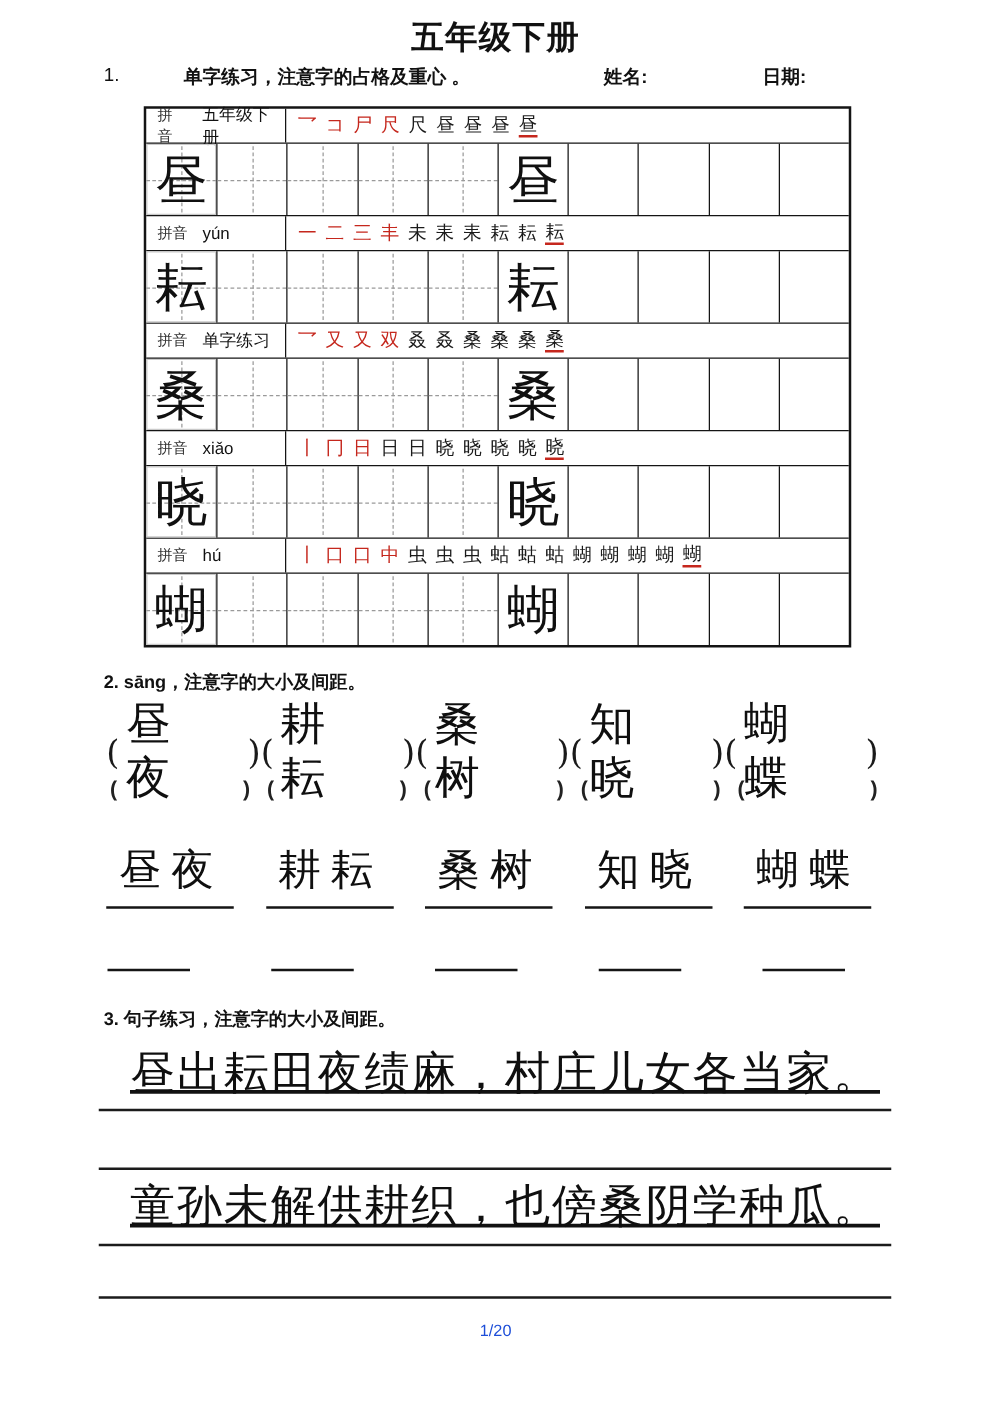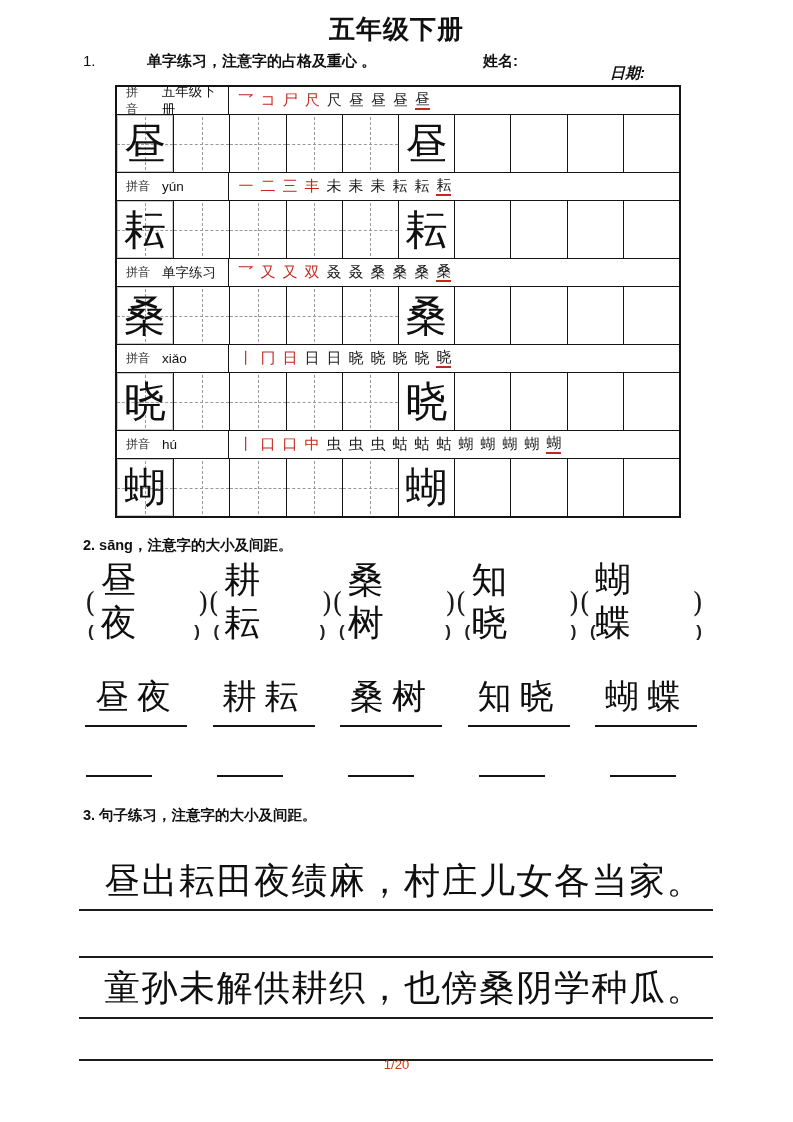--- a/index.html
+++ b/index.html
@@ -7,21 +7,21 @@
   body { font-family:"Liberation Sans","DejaVu Sans",sans-serif; color:#111; }
   .page { position:relative; width:793px; height:1122px; background:#fff; overflow:hidden; }
 
   
   .title { position:absolute; top:12px; left:0; width:100%; text-align:center;
            font-size:26px; font-weight:bold; letter-spacing:1px; }
   .hdr { position:absolute; top:52px; left:0; width:100%; height:22px; font-size:15px; }
   .hdr .num   { position:absolute; left:83px;  top:0; font-weight:400; }
   .hdr .h1t   { position:absolute; left:110px; top:0; font-weight:700;margin-left:37px; }
   .hdr .nm    { position:absolute; left:483px; top:0; font-weight:700; }
-  .hdr .dt    { position:absolute; left:610px; top:12px; font-weight:700;font-style:italic; }
+  .hdr .dt    { position:absolute; left:610px; top:0; font-weight:700; }
 
   
   .char-table { position:absolute; top:85px; left:115px; width:566px;
                 border:2px solid #141414; background:#fff; }
   .block { border-bottom:1px solid #141414; }
   .block:last-child { border-bottom:none; }
   .pinyin-row { display:flex; height:28px; border-bottom:1px solid #141414; align-items:center; }
   .pinyin-cell { width:20%; height:100%; border-right:1px solid #141414;
                  display:flex; align-items:center; padding-left:9px; gap:12px; }
   .py-label { font-size:12px; color:#333; }
@@ -62,28 +62,28 @@
         font-size:17px; font-weight:600; color:#222; }
   .s2-uwords { position:absolute; top:676px; left:85px; width:612px;
                display:flex; justify-content:space-between; }
   .uw { font-size:34px; letter-spacing:8px; line-height:1.2; color:#0f0f0f;
         border-bottom:2.5px solid #151515; padding:0 8px 8px 10px; }
   .s2-blanks { position:absolute; top:775px; left:86px; width:590px;
                display:flex; justify-content:space-between; }
   .blank-seg { width:66px; height:2px; background:#151515; }
 
   
-  .s3-wrap { position:absolute; top:860px; left:79px; width:634px; }
+  .s3-wrap { position:absolute; top:838px; left:79px; width:634px;text-decoration:underline; }
   .sentence { font-size:36px; letter-spacing:1.5px; line-height:1.15; color:#0f0f0f;
               padding:0 0 8px 25px; border-bottom:2px solid #1b1b1b; white-space:nowrap; }
   .line-blank { height:2px; background:#1b1b1b; }
   .gap1 { height:45px; } .gap2 { height:9px; } .gap3 { height:40px; }
 
   .pagenum { position:absolute; top:1057px; left:0; width:100%; text-align:center;
-             font-size:13px; color:#c2410c; }
+             font-size:13px; color:#1d4ed8; }
 </style>
 </head>
 <body>
 
 <div class="page">
 
   <div class="title">五年级下册</div>
 
   <div class="hdr">
     <span class="num">1.</span>

